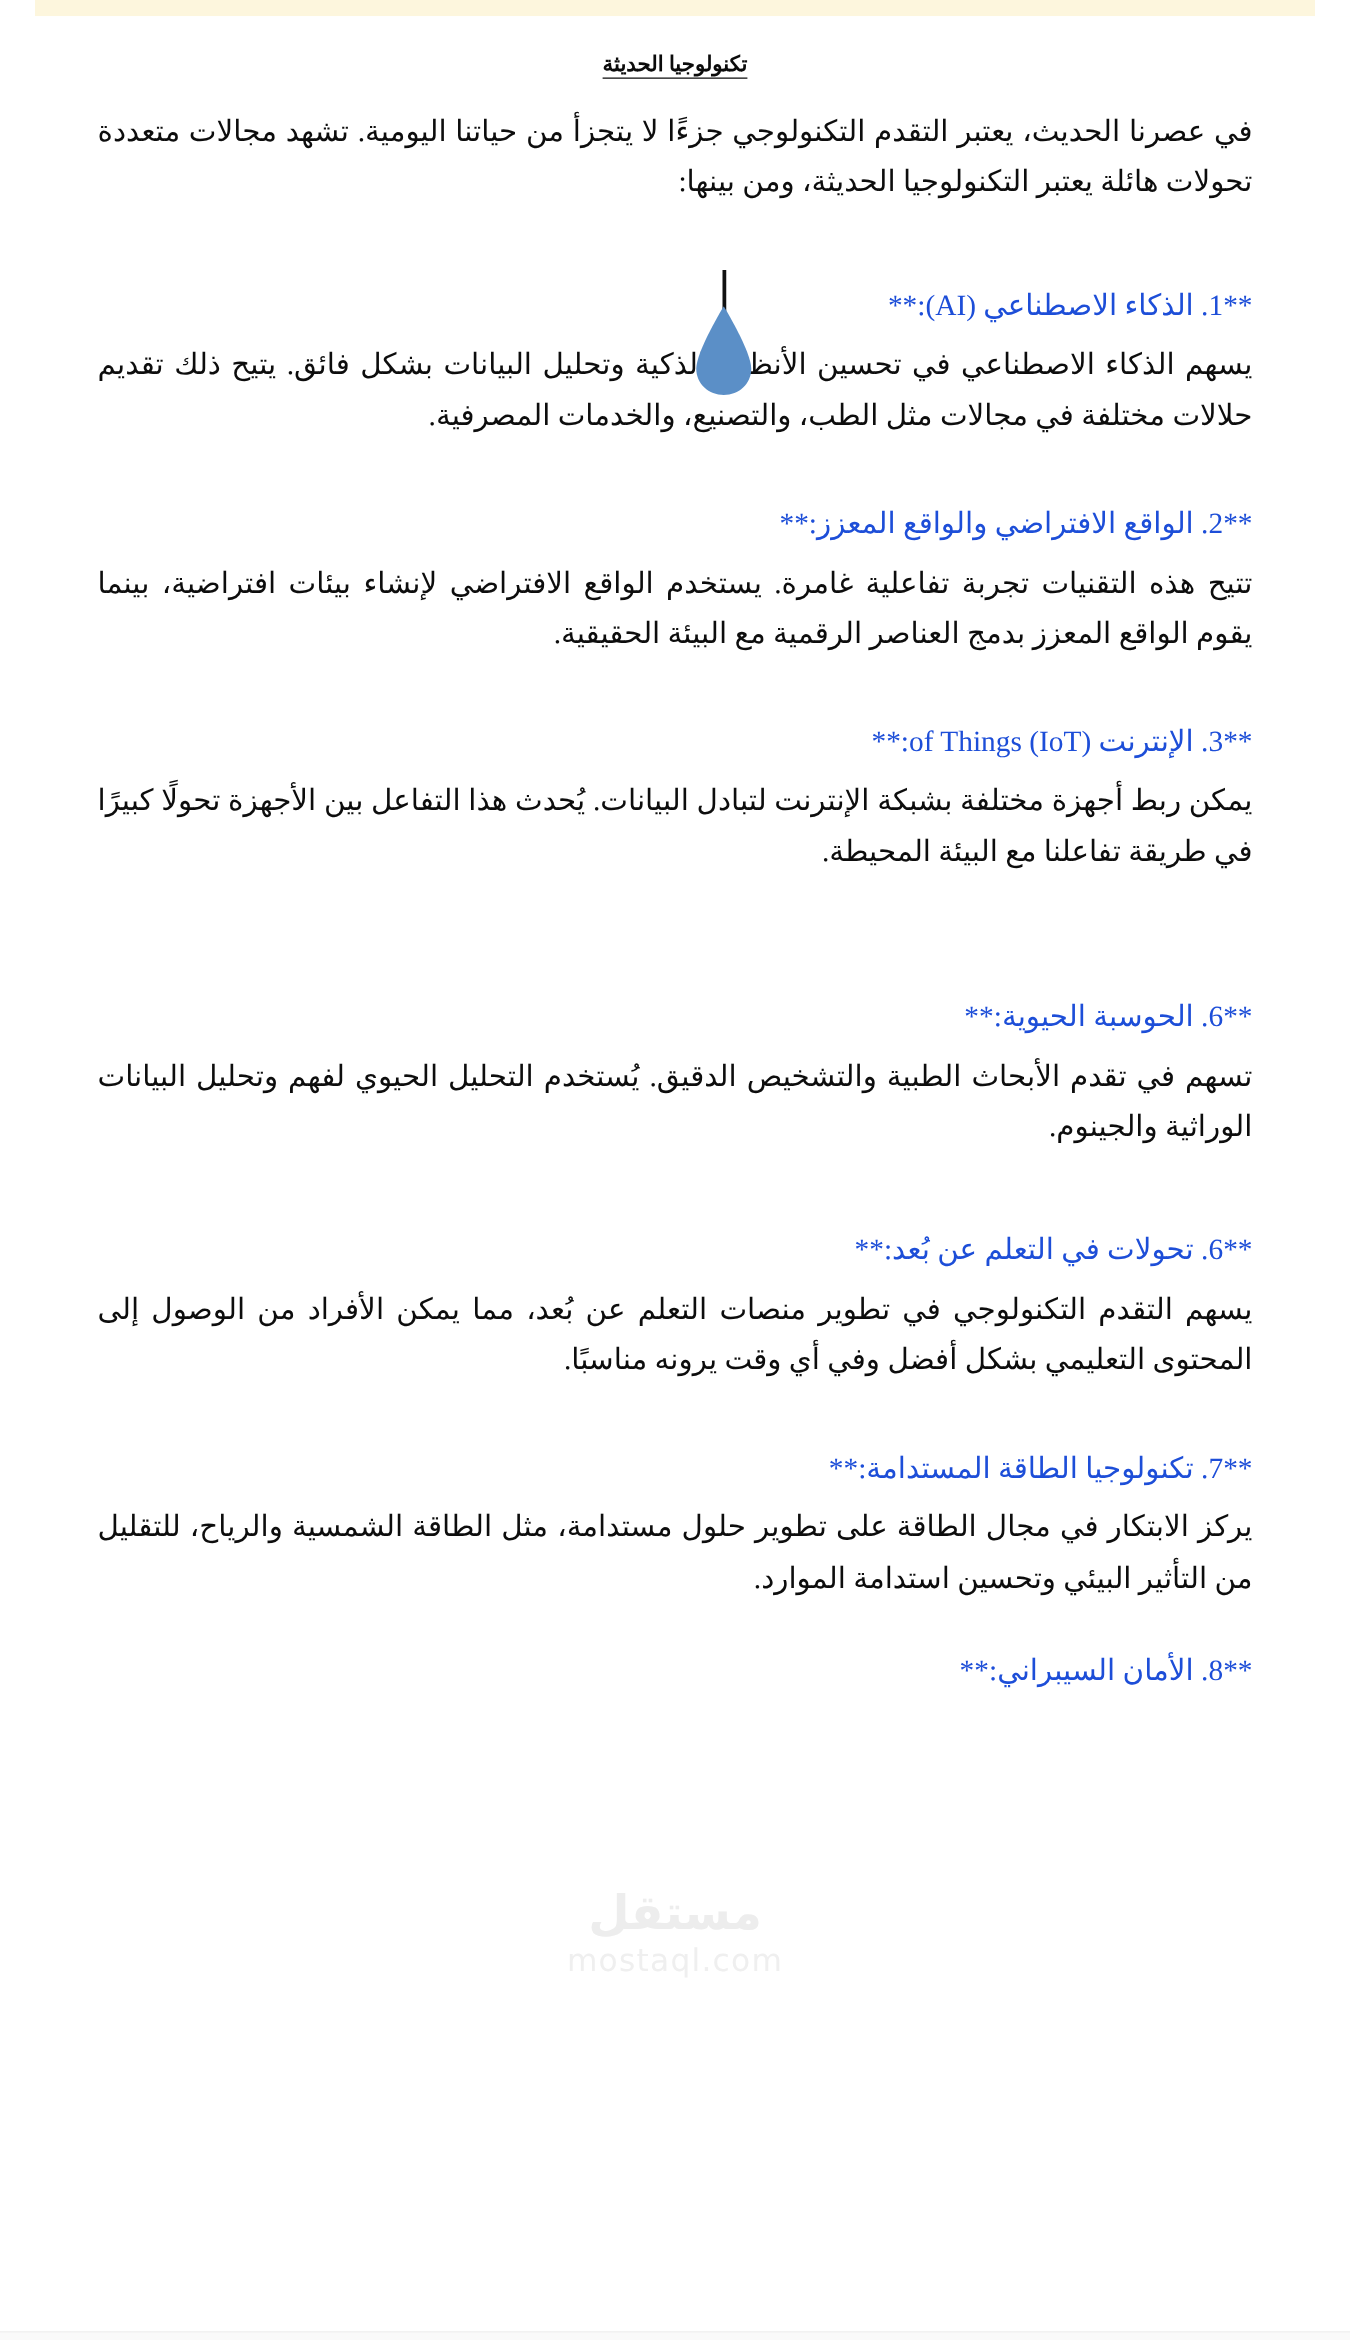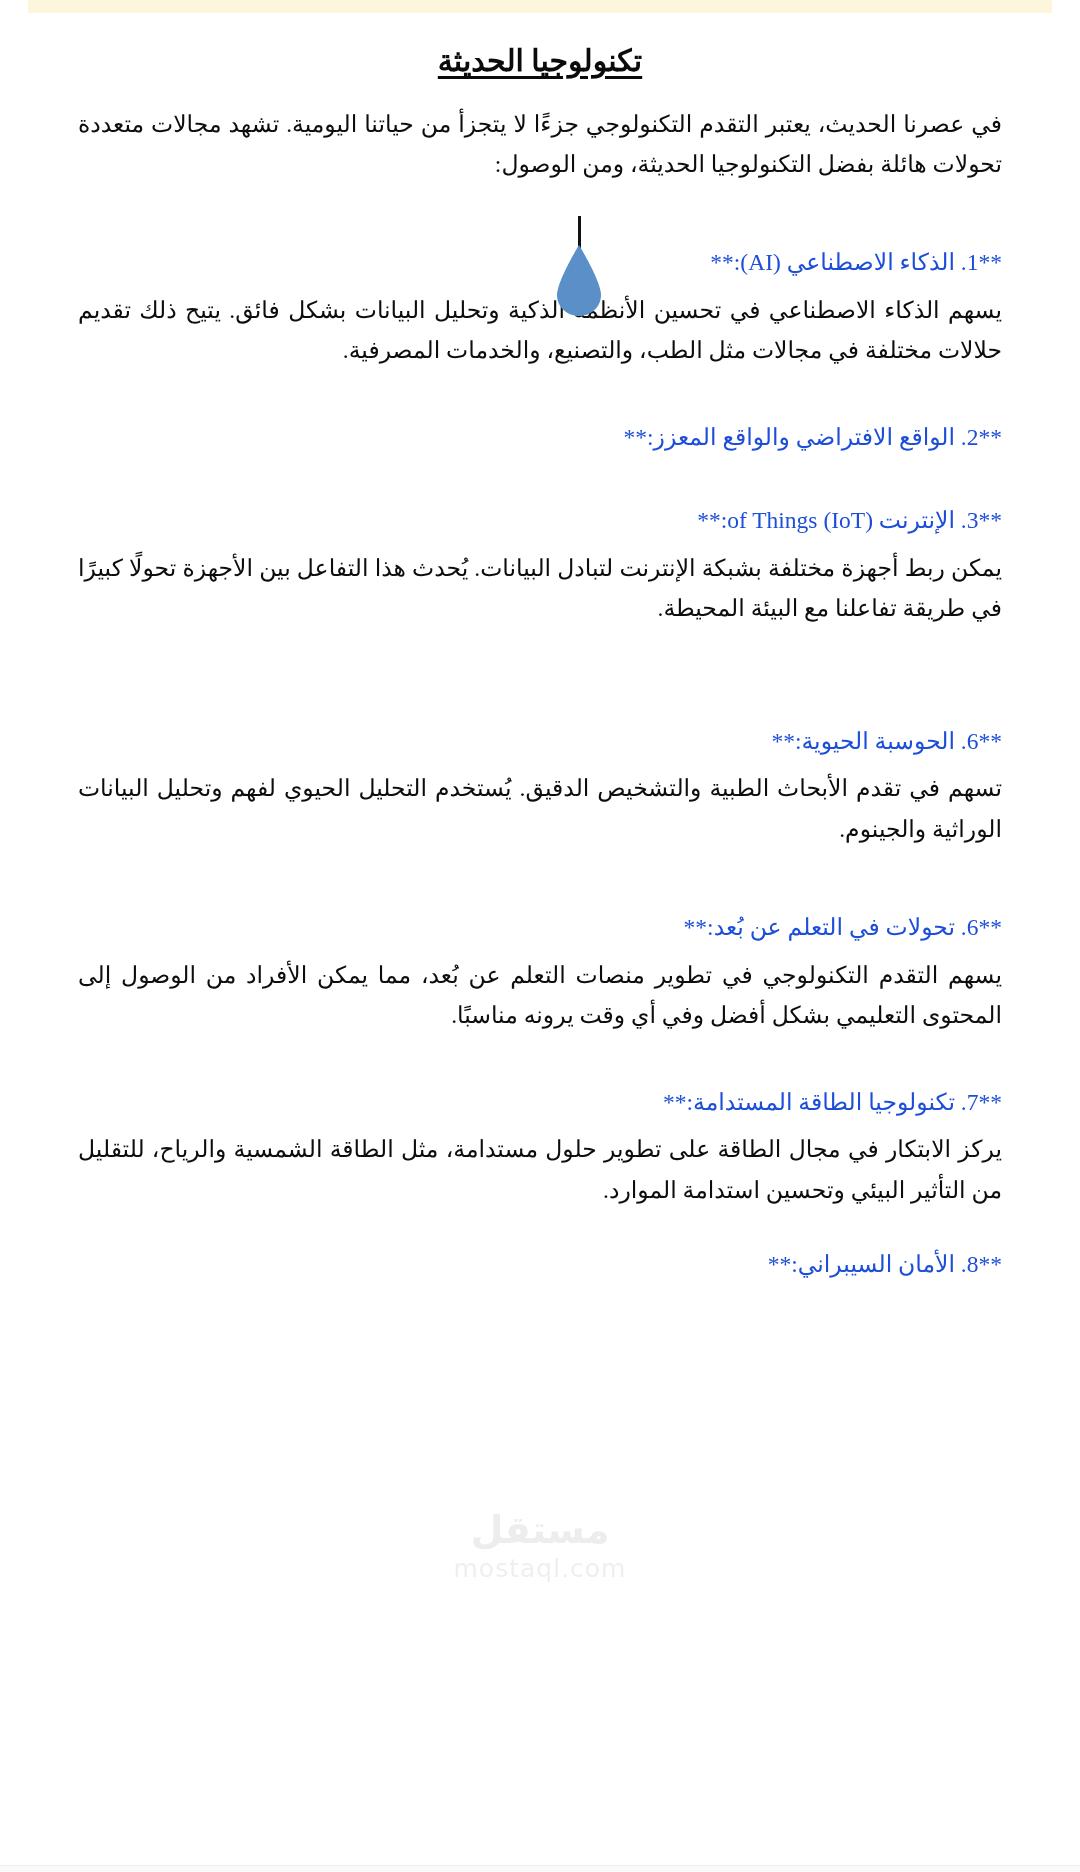--- a/index.html
+++ b/index.html
@@ -53,21 +53,21 @@
     left: 0;
     padding: 18px 78px 0 78px;
     box-sizing: border-box;
     direction: rtl;
     text-align: justify;
   }
 
   .doc-title {
     text-align: center;
     font-weight: bold;
-    font-size: 30px;
+    font-size: 17px;
     line-height: 1.35;
     color: #0b0b0b;
     text-decoration: underline;
     text-underline-offset: 5px;
     margin: 10px 0 22px 0;
     letter-spacing: 0px;
   }
 
   .para {
     font-size: 23.5px;
@@ -160,35 +160,36 @@
   <div class="edge-l"></div>
   <div class="edge-r"></div>
 </div>
 
 <div class="page">
 
   <div class="doc-body">
 
     <div class="doc-title">تكنولوجيا الحديثة</div>
 
-    <p class="para">في عصرنا الحديث، يعتبر التقدم التكنولوجي جزءًا لا يتجزأ من حياتنا اليومية. تشهد مجالات متعددة تحولات هائلة بفضل التكنولوجيا الحديثة، ومن الوصول:</p>
+    <p class="para">في عصرنا الحديث، يعتبر التقدم التكنولوجي جزءًا لا يتجزأ من حياتنا اليومية. تشهد مجالات متعددة تحولات هائلة يعتبر التكنولوجيا الحديثة، ومن بينها:</p>
 
     <div class="gap-xl"></div>
 
     <div class="block">
       <p class="heading">**1. الذكاء الاصطناعي (AI):**</p>
       <div class="gap-xs"></div>
       <p class="para">يسهم الذكاء الاصطناعي في تحسين الأنظمة الذكية وتحليل البيانات بشكل فائق. يتيح ذلك تقديم حلالات مختلفة في مجالات مثل الطب، والتصنيع، والخدمات المصرفية.</p>
     </div>
 
     <div class="gap-lg"></div>
 
     <div class="block">
       <p class="heading">**2. الواقع الافتراضي والواقع المعزز:**</p>
       <div class="gap-xs"></div>
+      <p class="para">تتيح هذه التقنيات تجربة تفاعلية غامرة. يستخدم الواقع الافتراضي لإنشاء بيئات افتراضية، بينما يقوم الواقع المعزز بدمج العناصر الرقمية مع البيئة الحقيقية.</p>
     </div>
 
     <div class="gap-lg"></div>
 
     <div class="block">
       <p class="heading">**3. الإنترنت (IoT) of Things:**</p>
       <div class="gap-xs"></div>
       <p class="para">يمكن ربط أجهزة مختلفة بشبكة الإنترنت لتبادل البيانات. يُحدث هذا التفاعل بين الأجهزة تحولًا كبيرًا في طريقة تفاعلنا مع البيئة المحيطة.</p>
     </div>
 

